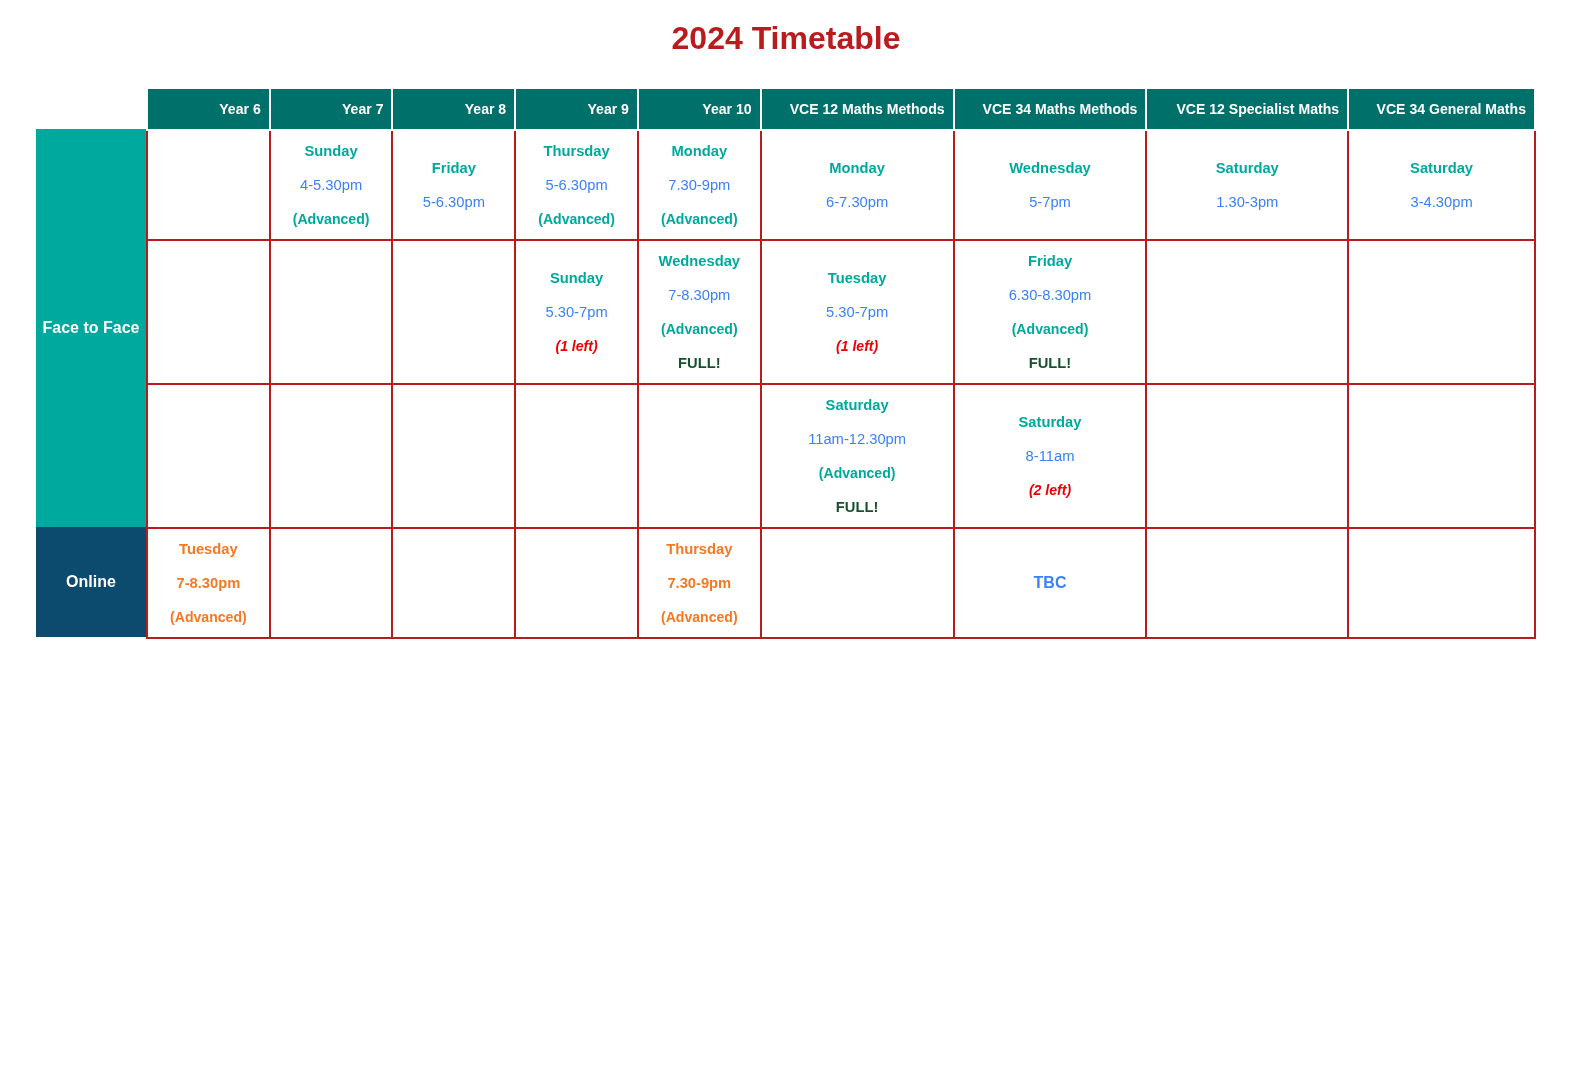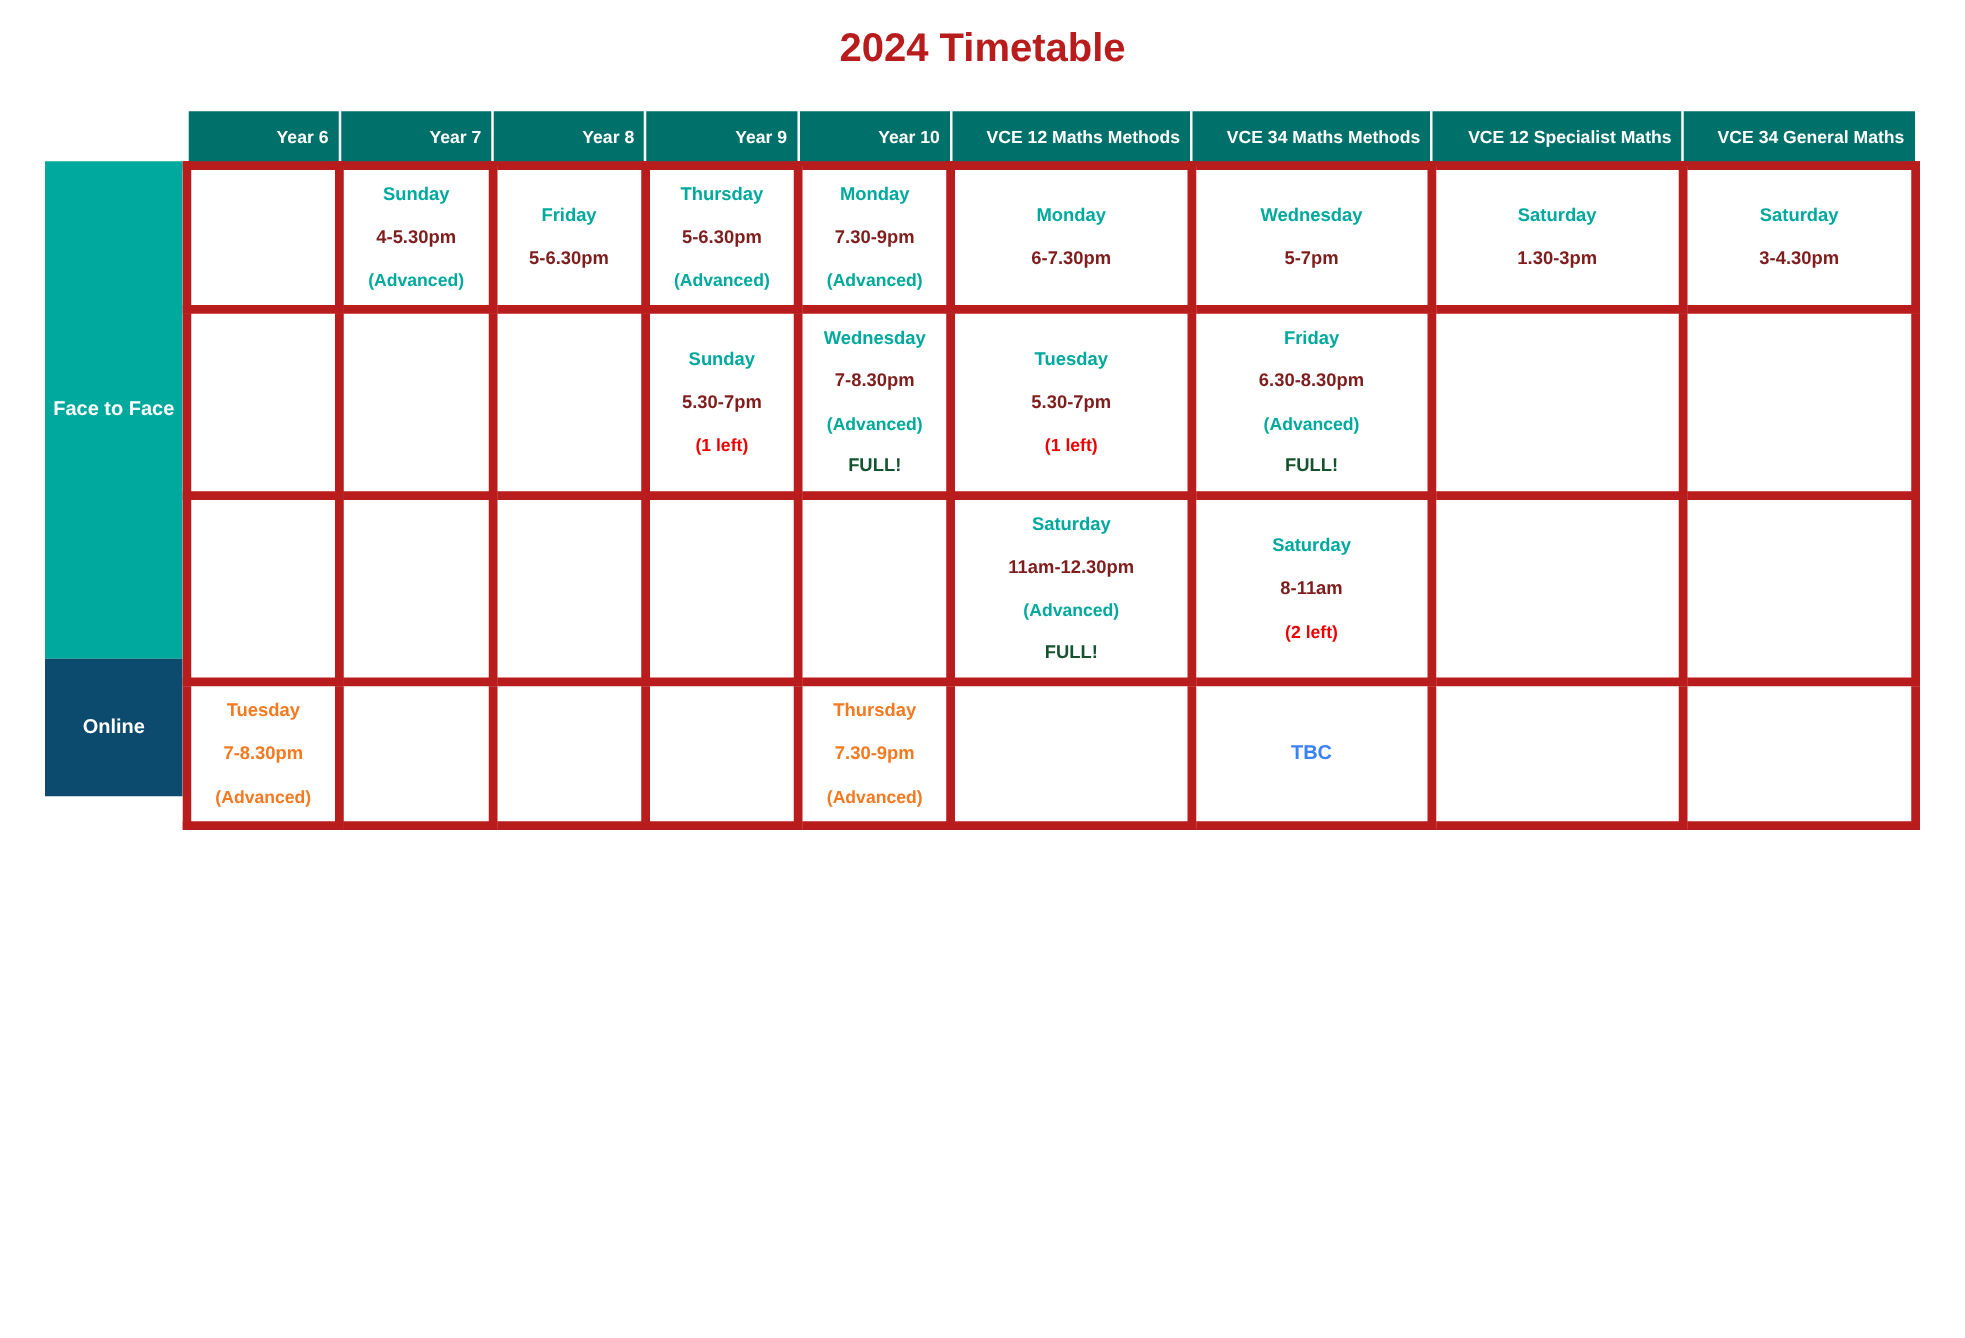--- a/index.html
+++ b/index.html
@@ -59,50 +59,51 @@
       background: #00706b;
       color: #fff;
       font-weight: bold;
       font-size: 0.88rem;
       text-align: right;
       padding: 12px 8px;
       border: 2px solid #fff;
       vertical-align: middle;
     }
     tbody td {
-      border: 7px solid #b91c1c;
+      border: 2px solid #b91c1c;
       padding: 12px 8px;
       text-align: center;
       vertical-align: middle;
       min-width: 110px;
     }
     .cell-day {
       color: #00a99d;
       font-weight: bold;
       font-size: 0.92rem;
     }
     .cell-time {
-      color: #7f1d1d;
-      font-weight: bold;
+      color: #3b82f6;
+      font-weight: normal;
       font-size: 0.92rem;
     }
     .cell-note {
       color: #00a99d;
       font-weight: bold;
       font-size: 0.88rem;
     }
     .cell-full {
       color: #14532d;
       font-weight: bold;
       font-size: 0.92rem;
     }
     .cell-left {
       color: #e00;
       font-weight: bold;
       font-size: 0.88rem;
+      font-style: italic;
     }
     .cell-online-day {
       color: #f47920;
       font-weight: bold;
       font-size: 0.92rem;
     }
     .cell-online-time {
       color: #f47920;
       font-weight: bold;
       font-size: 0.92rem;

